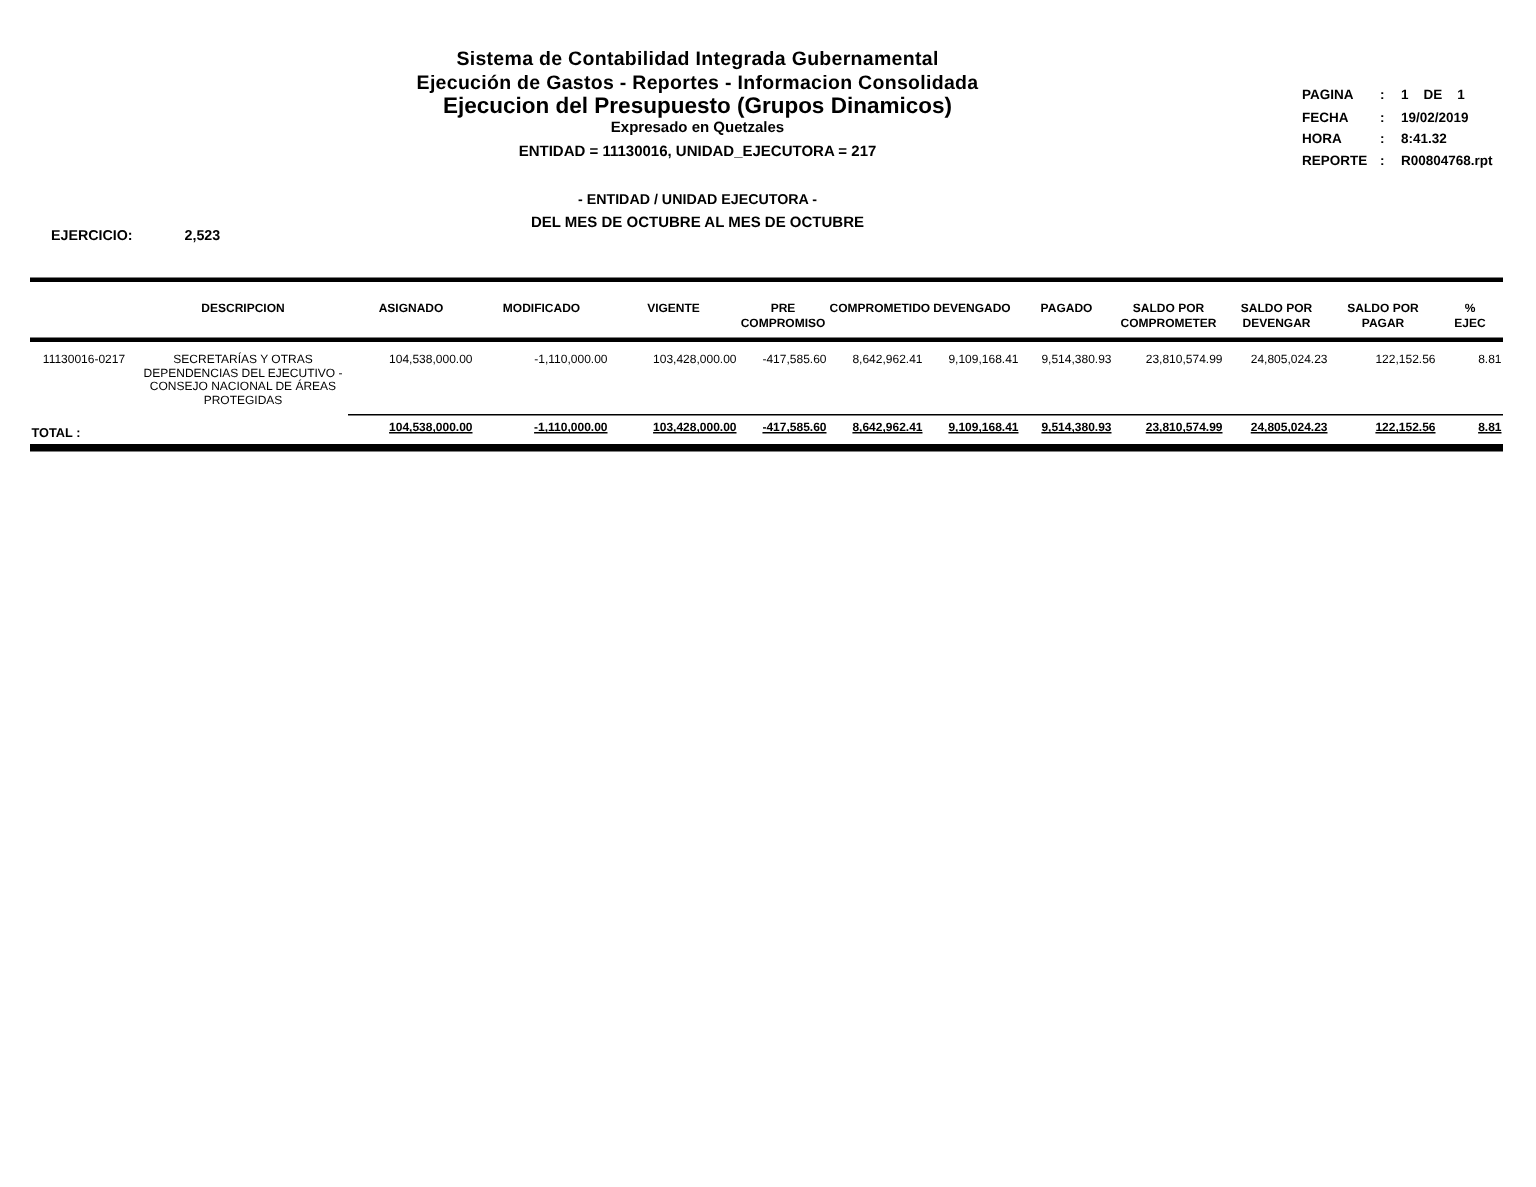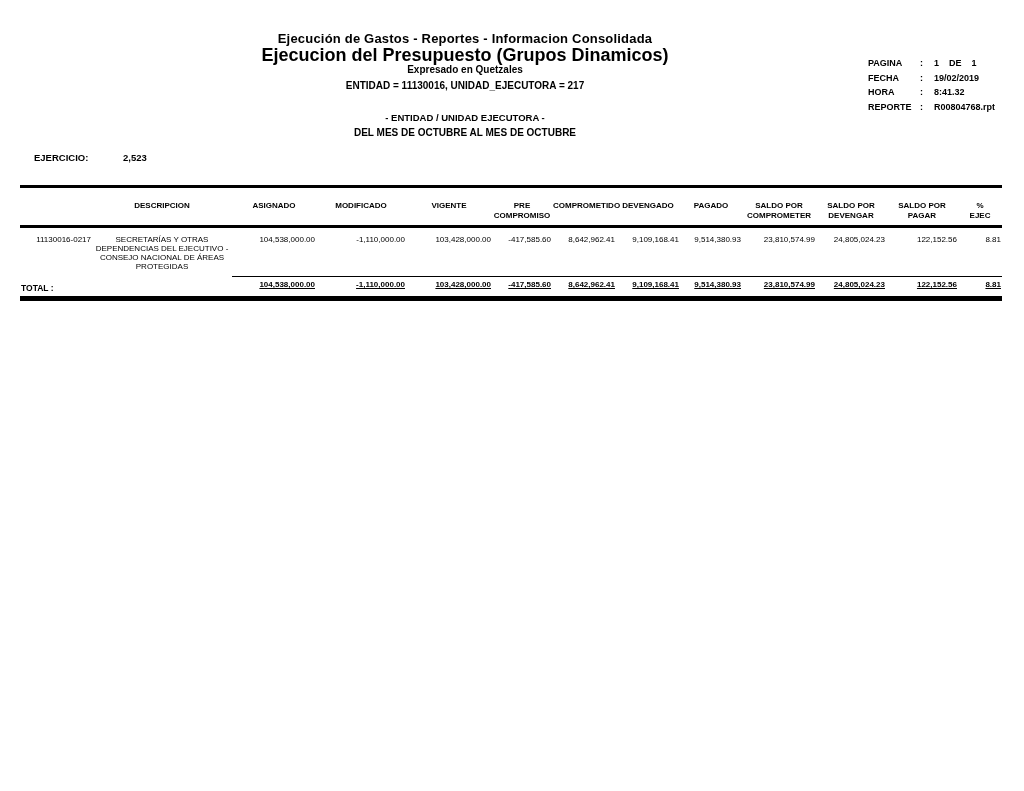--- a/index.html
+++ b/index.html
@@ -2,21 +2,21 @@
 <html><head>
 <meta charset="utf-8">
 <style>
   html,body{margin:0;padding:0;background:#fff;}
   .page{position:relative;width:1024px;height:791px;background:#ffffff;
         font-family:"Liberation Sans",sans-serif;color:#000;overflow:hidden;}
 
   
   .title-block{position:absolute;top:31px;left:175px;width:580px;text-align:center;font-weight:bold;}
   .title-1,.title-2{font-size:13px;line-height:16px;letter-spacing:.2px;}
-  .title-3{font-size:18px;line-height:16px;}
+  .title-3{font-size:15px;line-height:16px;}
   .expresado{font-size:10px;line-height:12px;margin-top:1px;}
   .entidad-line{font-size:10px;line-height:12px;margin-top:4px;}
   .unidad-line{font-size:9.5px;line-height:12px;margin-top:20px;}
   .periodo-line{font-size:10px;line-height:12px;margin-top:3px;}
 
   
   .meta-block{position:absolute;top:56px;left:868px;font-size:9px;font-weight:bold;}
   .meta-row{display:grid;grid-template-columns:52px 14px auto;line-height:14.5px;white-space:pre;}
   .meta-colon{text-align:left;}
   .pagina-val{display:inline-block;}
@@ -28,35 +28,36 @@
 
   
   .report-table{position:absolute;top:185px;left:20px;width:982px;
                 border-collapse:collapse;table-layout:fixed;font-size:8px;
                 border-top:3px solid #000;}
   .report-table th{font-weight:bold;text-align:center;vertical-align:top;
                    padding:13px 1px 5px 1px;line-height:9.5px;white-space:pre-line;}
   .report-table thead tr{border-bottom:3px solid #000;}
   .report-table td{vertical-align:top;padding:7px 1px 0 1px;line-height:9px;}
   .num{text-align:right;white-space:nowrap;}
-  .code-cell{text-align:right;white-space:nowrap;margin-left:23px;}
+  .code-cell{text-align:center;white-space:nowrap;margin-left:23px;}
   .desc-cell{text-transform:uppercase;text-align:center;}
   .spacer-row td{height:5px;padding:0;}
   .total-label{font-size:8.5px;font-weight:bold;padding-top:3px;}
   .total-row td.num{border-top:1.5px solid #000;font-weight:bold;
                     text-decoration:underline;padding-top:3px;padding-bottom:3px;}
   .total-row td{padding-bottom:3px;}
   .band-row td{height:5px;background:#000;padding:0;line-height:0;}
 </style>
 </head>
 <body>
 
 <div class="page">
 
   <div class="title-block">
+    <div class="title-1">Sistema de Contabilidad Integrada Gubernamental</div>
     <div class="title-2">Ejecución de Gastos - Reportes - Informacion Consolidada</div>
     <div class="title-3">Ejecucion del Presupuesto (Grupos Dinamicos)</div>
     <div class="expresado">Expresado en Quetzales</div>
     <div class="entidad-line">ENTIDAD = 11130016, UNIDAD_EJECUTORA = 217</div>
     <div class="unidad-line">- ENTIDAD / UNIDAD EJECUTORA -</div>
     <div class="periodo-line">DEL MES DE OCTUBRE AL MES DE OCTUBRE</div>
   </div>
 
   <div class="meta-block">
     <div class="meta-row">

